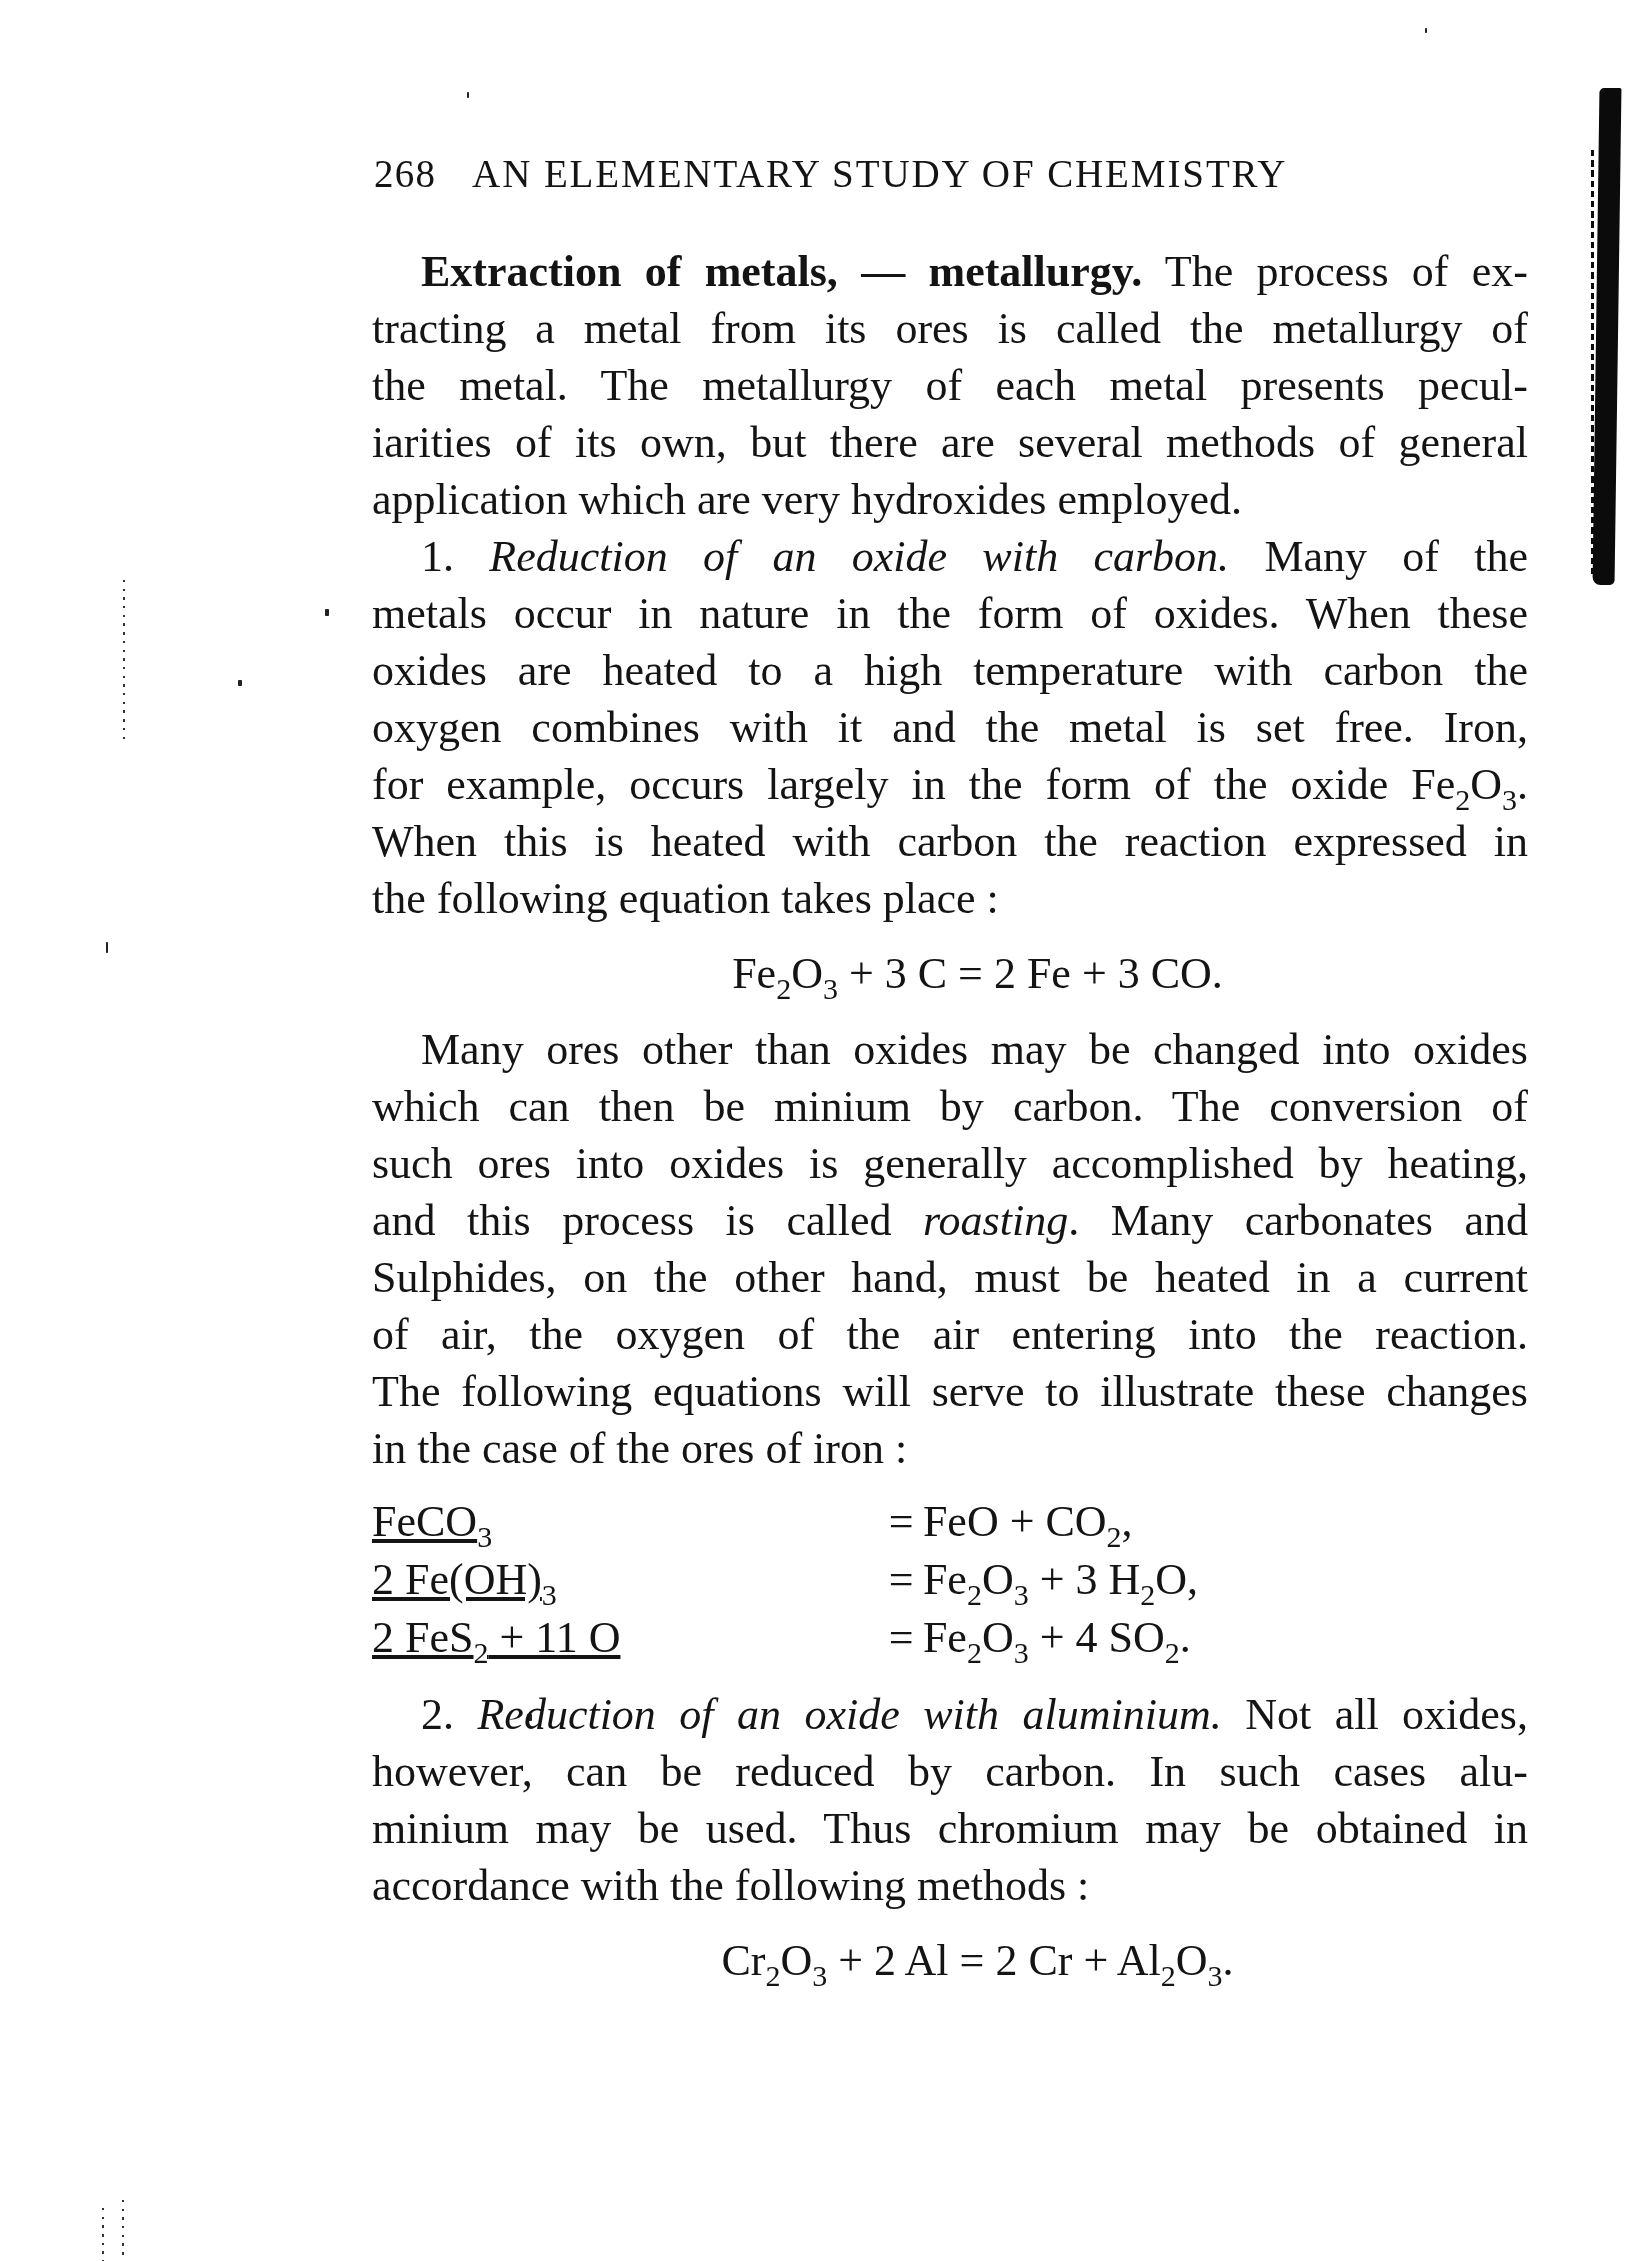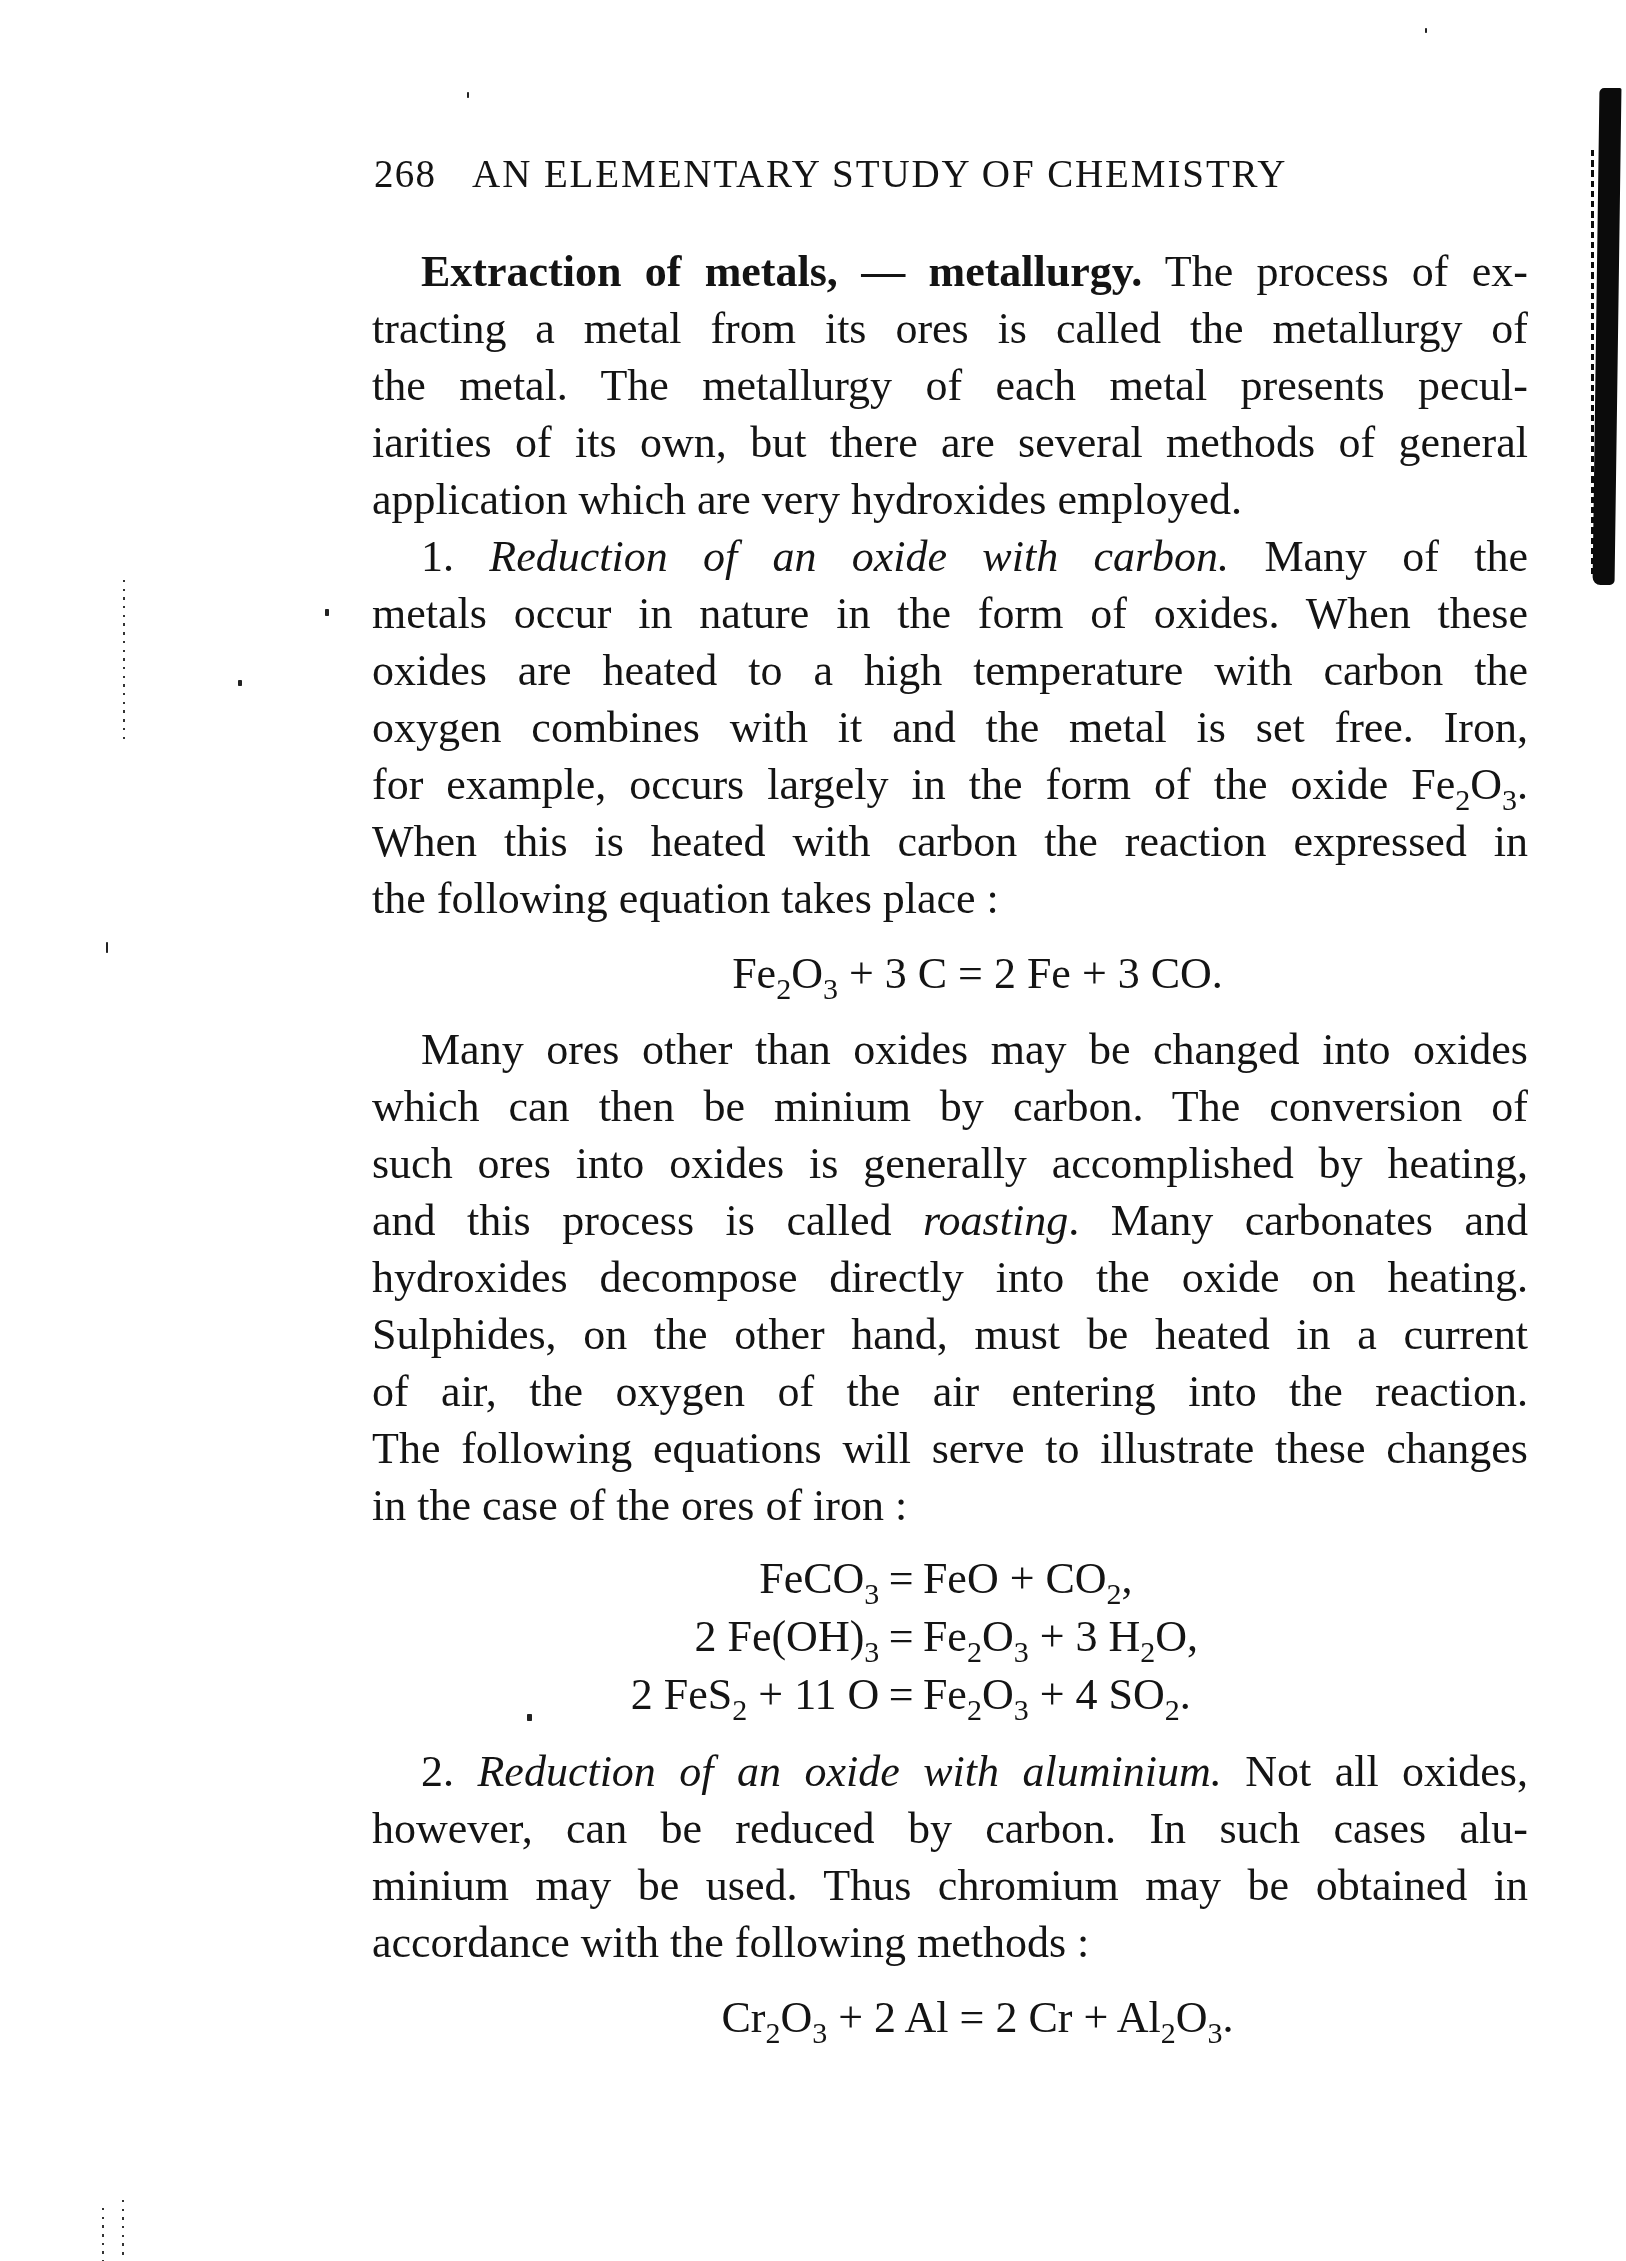--- a/index.html
+++ b/index.html
@@ -33,21 +33,21 @@
   .equation {
     text-align: center; white-space: nowrap; font-size: 44px;
   }
   .equation sub { font-size: 30px; vertical-align: -11px; line-height: 0; }
   .eq-single { margin: 18px 0 19px 0; padding-left: 55px; }
   .eq-group { margin: 16px 0 19px 0; }
   .eq-group .eq-grid {
     display: grid; grid-template-columns: 512px auto 1fr; column-gap: 0;
     line-height: 58px;
   }
-  .eq-grid .lhs { text-align: right; padding-right: 4.7px; }
+  .eq-grid .lhs { text-align: left; padding-right: 4.7px; text-decoration: underline; }
   .eq-grid .eqsign { padding: 0 4.7px; }
   .eq-grid .rhs { text-align: left; padding-left: 4.7px; }
 
   
   .scan-bar {
     position: absolute; left: 1596px; top: 88px; width: 22px; height: 497px;
     background: #0b0b0b; border-radius: 4.7px 1.6px 4.7px 8px;
     transform: skewX(-0.8deg);
   }
   .scan-bar-edge {
@@ -101,21 +101,20 @@
       <span class="line last">the following equation takes place :</span>
     </p>
 
     <div class="equation eq-single"><span>Fe</span><sub>2</sub><span>O</span><sub>3</sub><span> + 3 C = 2 Fe + 3 CO.</span></div>
 
     <p class="para">
       <span class="line indent">Many ores other than oxides may be changed into oxides</span>
       <span class="line">which can then be minium by carbon.  The conversion of</span>
       <span class="line">such ores into oxides is generally accomplished by heating,</span>
       <span class="line"><span>and this process is called </span><span class="ital">roasting</span><span>.  Many carbonates and</span></span>
-      <span class="line">hydroxides decompose directly into the oxide on heating.</span>
       <span class="line">Sulphides, on the other hand, must be heated in a current</span>
       <span class="line">of air, the oxygen of the air entering into the reaction.</span>
       <span class="line">The following equations will serve to illustrate these changes</span>
       <span class="line last">in the case of the ores of iron :</span>
     </p>
 
     <div class="equation eq-group">
       <div class="eq-grid" id="eq-grid">
           <span class="lhs"><span>FeCO</span><sub>3</sub></span>
           <span class="eqsign">=</span>

